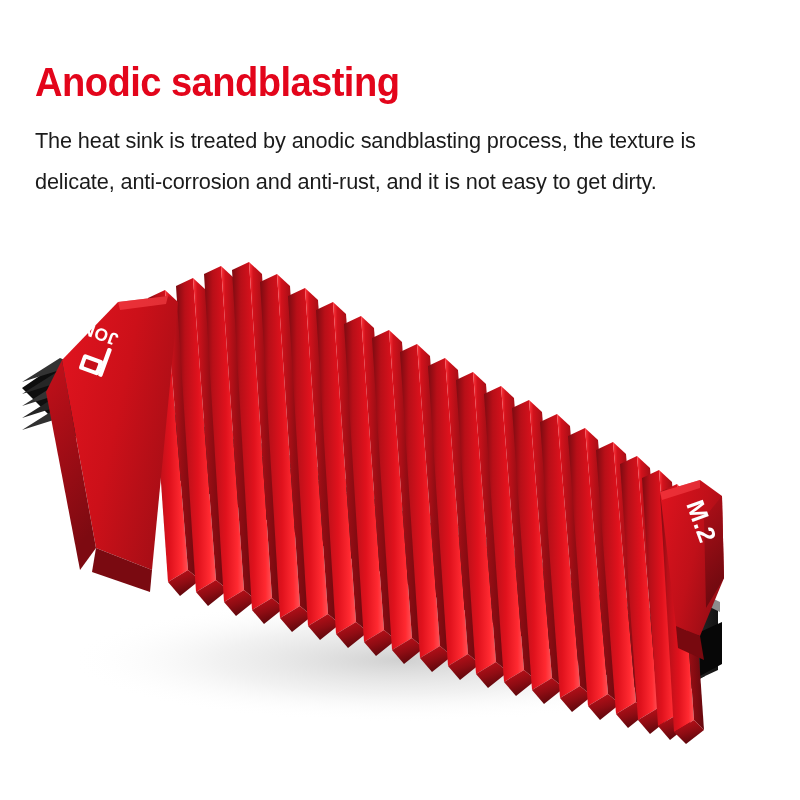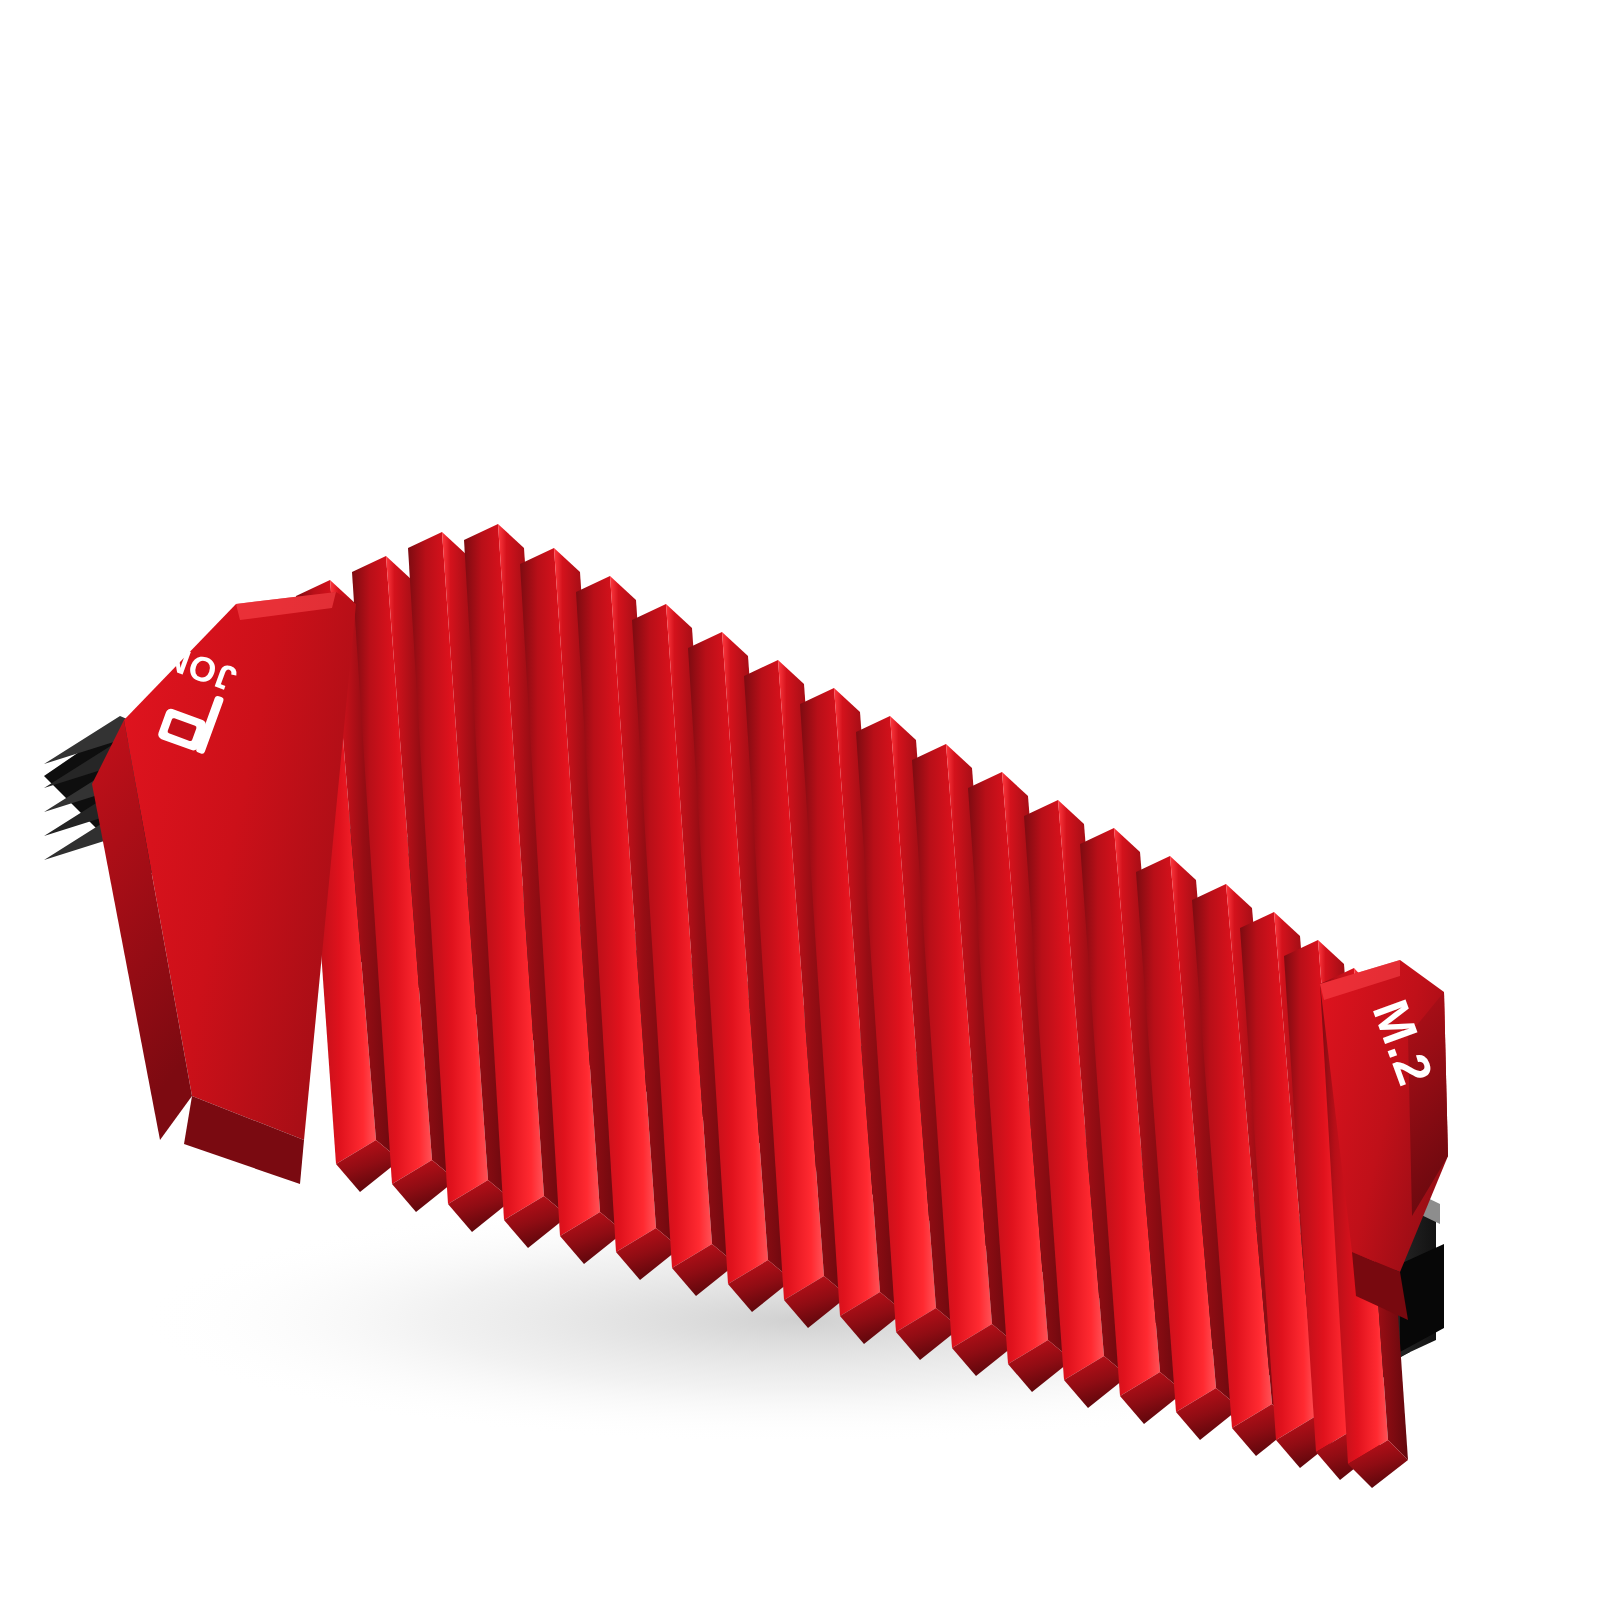--- a/index.html
+++ b/index.html
@@ -74,20 +74,24 @@
     font-family: "Liberation Sans", sans-serif;
     font-weight: 700;
     fill: #ffffff;
   }
 </style>
 </head>
 <body>
 
 <div id="page">
 
+  <div class="copy-block">
+    <h1 class="headline">Anodic sandblasting</h1>
+    <p class="body-copy">The heat sink is treated by anodic sandblasting process, the texture is delicate, anti-corrosion and anti-rust, and it is not easy to get dirty.</p>
+  </div>
 
   <div class="product-stage">
     <svg viewBox="0 0 800 530" xmlns="http://www.w3.org/2000/svg">
       <defs>
 
         <linearGradient id="finLit" x1="0" y1="0" x2="1" y2="0">
           <stop offset="0%" stop-color="#7d0b11"></stop>
           <stop offset="22%" stop-color="#b80f18"></stop>
           <stop offset="55%" stop-color="#e0121d"></stop>
           <stop offset="84%" stop-color="#ff2a31"></stop>

